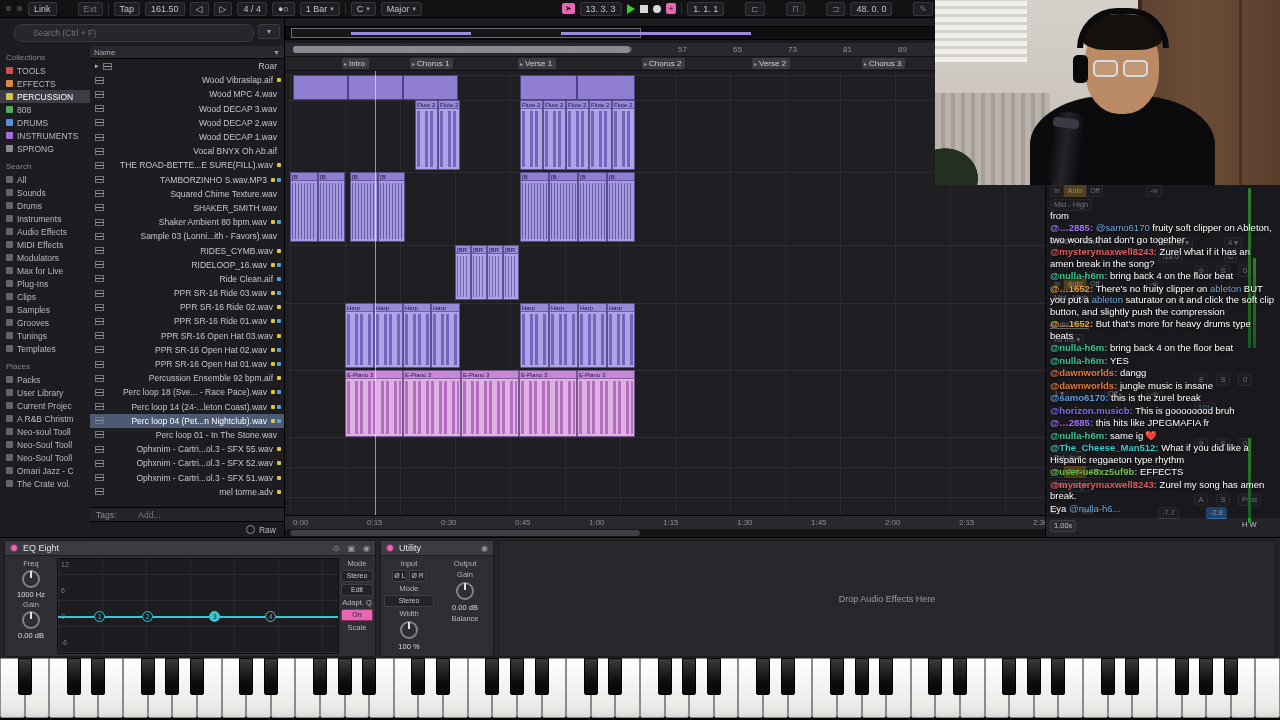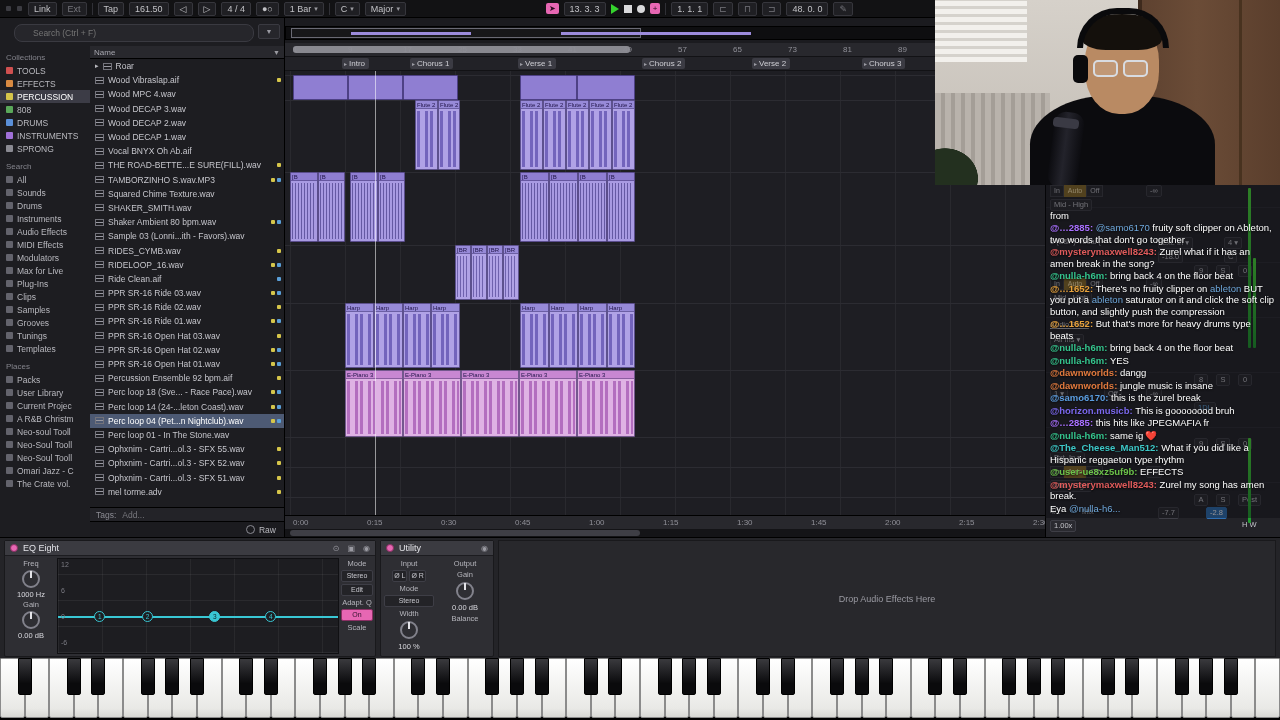--- a/index.html
+++ b/index.html
@@ -3,21 +3,21 @@
 <meta charset="utf-8">
 <style>
   *{margin:0;padding:0;box-sizing:border-box;font-family:"Liberation Sans",sans-serif;}
   html,body{width:1280px;height:720px;overflow:hidden;background:#000;}
   #app{position:relative;width:1280px;height:720px;background:#161618;overflow:hidden;}
 
   
   #transport{position:absolute;top:0;left:0;width:1280px;height:18px;background:#121214;border-bottom:1px solid #000;display:flex;align-items:center;gap:5px;padding:0 6px;font-size:9px;color:#c2c2c6;z-index:5;}
   .tbox{background:#1f1f23;border:1px solid #36363c;border-radius:2px;padding:0 5px;line-height:12px;white-space:nowrap;display:inline-flex;align-items:center;gap:3px;}
   .tsep{width:1px;height:12px;background:#303036;}
-  .dim{color:#77777d;}
+  .dim{color:#77777d;margin-left:16px;}
   .midiled{width:5px;height:5px;background:#3c3c42;border-radius:1px;display:inline-block;margin-right:1px;}
   .play-ico{width:0;height:0;border-left:8px solid #35d12d;border-top:5px solid transparent;border-bottom:5px solid transparent;display:inline-block;}
   .stop-ico{width:8px;height:8px;background:#d8d8da;display:inline-block;}
   .rec-ico{width:8px;height:8px;background:#d8d8da;border-radius:50%;display:inline-block;}
   .pinkbtn-t{background:#e767b3;color:#2a0a1e;border-radius:2px;padding:0 3px;line-height:11px;font-size:8px;}
   .sp{display:inline-block;width:130px;}
   .caret{font-size:7px;color:#9a9aa0;}
 
   
   #browser{position:absolute;top:18px;left:0;width:285px;height:519px;background:#1d1d21;border-right:1px solid #000;z-index:4;}
@@ -29,21 +29,21 @@
   .sb-item{display:flex;align-items:center;gap:4px;padding:1.5px 6px;height:13px;white-space:nowrap;overflow:hidden;}
   .sb-item.sel{background:#3c3c46;color:#fff;}
   .csq{width:7px;height:7px;border-radius:1px;flex:0 0 auto;}
   .lico{width:7px;height:7px;border-radius:1px;background:#63636c;flex:0 0 auto;}
   #filelist{position:absolute;top:28px;left:90px;right:0;bottom:30px;overflow:hidden;}
   #filehead{height:13px;background:#28282d;border-bottom:1px solid #000;color:#a6a6ae;font-size:8px;display:flex;align-items:center;padding:0 4px;justify-content:space-between;}
   .frow{display:flex;align-items:center;gap:4px;height:14.2px;padding:0 3px 0 5px;font-size:8.5px;color:#c6c6cc;white-space:nowrap;overflow:hidden;}
   .frow.sel{background:#4d5a74;color:#fff;}
   .fico{width:9px;height:7px;border:1px solid #73737b;background:linear-gradient(to bottom,transparent 38%,#9a9aa2 38%,#9a9aa2 62%,transparent 62%);flex:0 0 auto;}
   .fold{color:#b8b8be;font-size:7px;flex:0 0 auto;}
-  .fname{flex:1;overflow:hidden;}
+  .fname{flex:1;overflow:hidden;text-align:right;}
   .dots{display:flex;gap:2px;flex:0 0 auto;}
   .dot{width:4px;height:4px;border-radius:1px;}
   .dot.y{background:#d6c64a;}.dot.b{background:#5a9fd8;}
   #tagsrow{position:absolute;left:90px;right:0;bottom:16px;height:14px;background:#232328;border-top:1px solid #000;color:#8b8b93;font-size:8.5px;display:flex;gap:6px;align-items:center;padding:0 6px;}
   #rawrow{position:absolute;left:90px;right:0;bottom:0;height:16px;background:#1b1b1f;border-top:1px solid #000;color:#b9b9bf;font-size:8.5px;display:flex;align-items:center;justify-content:flex-end;gap:4px;padding:0 8px;}
   .knob-mini{width:9px;height:9px;border:1.5px solid #8a8a92;border-radius:50%;}
 
   
   #arrangement{position:absolute;top:18px;left:285px;width:765px;height:519px;background:#1b1b1f;}
   #overview{position:absolute;top:8px;left:0;width:995px;height:14px;background:#0e0e10;border:1px solid #000;}

